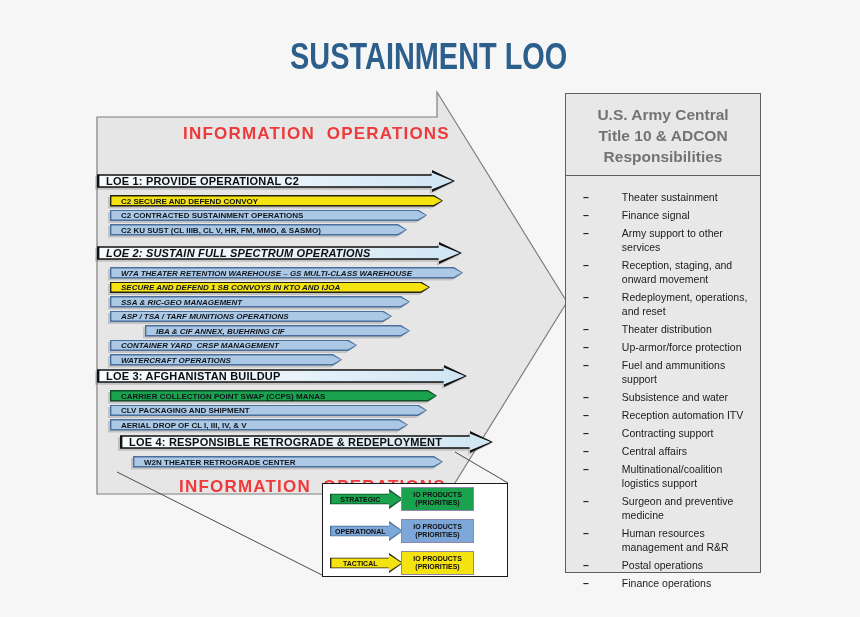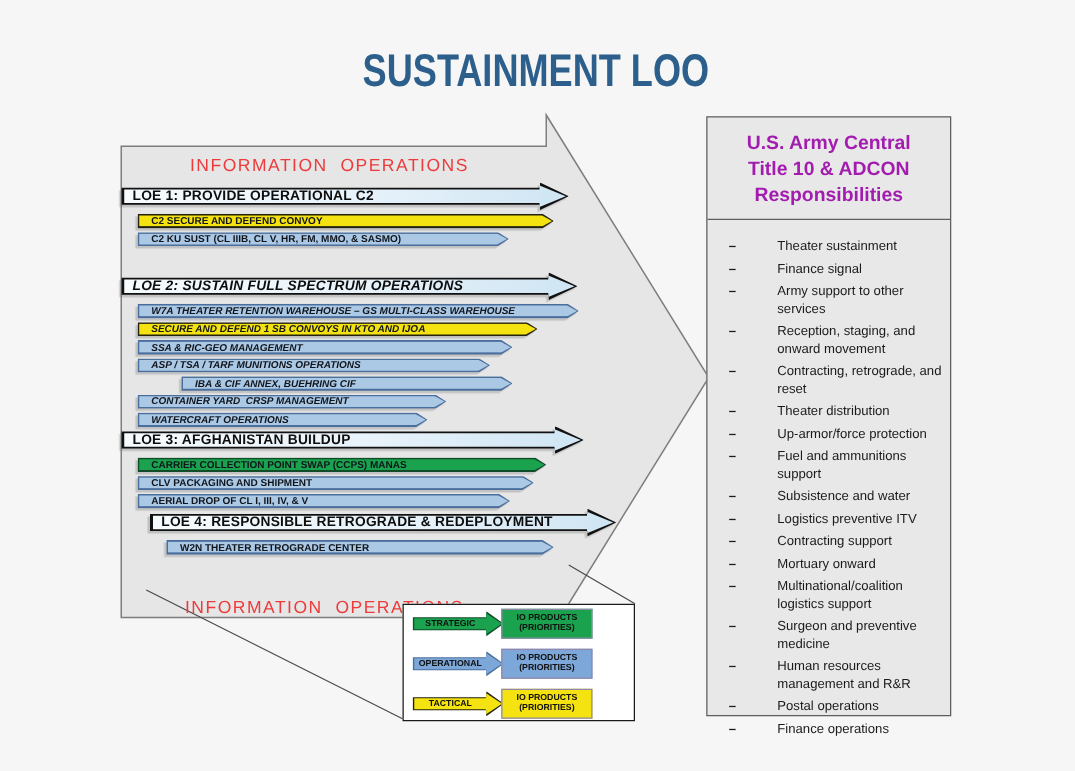--- a/index.html
+++ b/index.html
@@ -7,31 +7,31 @@
 
   
   .main-title{position:absolute;left:0;top:36px;width:860px;text-align:center;
     font-size:34px;font-weight:800;color:#2d5f8c;letter-spacing:0px;
     transform:scale(.85,1.08);transform-origin:49% top;white-space:pre;}
 
   
   #bg-svg{position:absolute;left:0;top:0;z-index:0;}
 
   
-  .info-red{position:absolute;font-size:14px;font-weight:400;color:#ee3a3a;
-    letter-spacing:1.2px;white-space:pre;z-index:2;}
+  .info-red{position:absolute;font-size:17px;font-weight:700;color:#ee3a3a;
+    letter-spacing:1.2px;white-space:pre;z-index:2;margin-left:31px;}
   #info-top{left:152px;top:124px;}
   #info-bottom{left:148px;top:477px;}
 
   
   #loe-stack{position:absolute;left:97px;top:146px;width:420px;height:330px;z-index:2;}
   .blk{position:absolute;left:0;}
   .blk1{top:0;} .blk2{top:72px;font-style:italic;} .blk3{top:195px;} .blk4{top:261px;padding-left:23px;}
 
-  .loe{position:relative;height:22px;filter:drop-shadow(-2px 2px 0 rgba(110,110,110,.30));}
+  .loe{position:relative;height:22px;filter:drop-shadow(-2px 2px 0 rgba(110,110,110,.30));margin-top:24px;}
   .loe .shape{position:absolute;inset:0;background:#111;
     clip-path:polygon(0 19%,calc(100% - 23px) 19%,calc(100% - 23px) 0%,100% 50%,calc(100% - 23px) 100%,calc(100% - 23px) 81%,0 81%);}
   .loe .shape::after{content:"";position:absolute;inset:2.4px;
     background:linear-gradient(90deg,#f6fbfe 0%,#e7f2fa 55%,#cfe5f3 100%);
     clip-path:polygon(0 19%,calc(100% - 21px) 19%,calc(100% - 21px) 0%,100% 50%,calc(100% - 21px) 100%,calc(100% - 21px) 81%,0 81%);}
   .loe-label{position:absolute;left:9px;top:50%;transform:translateY(-50%);
     font-size:11px;font-weight:800;color:#0d0d0d;white-space:pre;letter-spacing:.2px;}
 
   .bar{position:relative;height:11.5px;margin:3px 0 0 13px;
     filter:drop-shadow(-2px 2px 0 rgba(120,120,120,.32));}
@@ -43,21 +43,21 @@
     font-size:8px;font-weight:700;color:#10151c;white-space:pre;letter-spacing:0;}
 
   .c-yellow{--fc:#f5e211;--bc:#23230f;}
   .c-blue{--fc:#abc8e5;--bc:#4a6f9c;}
   .c-green{--fc:#1aa24e;--bc:#0f4c27;}
 
   
   #panel{position:absolute;left:565px;top:93px;width:196px;height:480px;background:#e8e8e8;
     border:1px solid #5f5f5f;z-index:1;box-sizing:border-box;}
   #panel-header{border-bottom:1px solid #5f5f5f;padding:10px 2px 8px 2px;text-align:center;}
-  .panel-title-line{font-size:15.5px;font-weight:800;color:#a21caf;line-height:21px;}
+  .panel-title-line{font-size:15.5px;font-weight:800;color:#737373;line-height:21px;}
   #panel-list{padding:14px 6px 0 17px;}
   .pitem{display:flex;gap:9px;margin-bottom:4px;font-size:10.5px;color:#1b1b1b;line-height:14px;}
   .pitem .dash{font-weight:800;flex:0 0 auto;}
   .pitem .ptext{width:150px;margin-left:24px;}
 
   
   #legend{position:absolute;left:322px;top:483px;width:186px;height:94px;background:#ffffff;
     border:1.5px solid #1a1a1a;z-index:3;box-sizing:border-box;}
   .lrow{position:absolute;left:0;width:100%;height:24px;}
   .lrow1{top:3px;} .lrow2{top:35px;} .lrow3{top:67px;}
@@ -94,20 +94,24 @@
 
     <div class="blk blk1">
       <div class="loe" style="width: 358px;">
         <div class="shape"></div>
         <span class="loe-label">LOE 1: PROVIDE OPERATIONAL C2</span>
       </div>
       <div class="bar c-yellow" style="width: 333px; text-align: center;">
         <div class="shape"></div>
         <span class="bar-label">C2 SECURE AND DEFEND CONVOY</span>
       </div>
+      <div class="bar c-blue" style="width: 317px;">
+        <div class="shape"></div>
+        <span class="bar-label">C2 CONTRACTED SUSTAINMENT OPERATIONS</span>
+      </div>
       <div class="bar c-blue" style="width: 297px;">
         <div class="shape"></div>
         <span class="bar-label">C2 KU SUST (CL IIIB, CL V, HR, FM, MMO, &amp; SASMO)</span>
       </div>
     </div>
 
     <div class="blk blk2">
       <div class="loe" style="width: 365px;">
         <div class="shape"></div>
         <span class="loe-label">LOE 2: SUSTAIN FULL SPECTRUM OPERATIONS</span>
@@ -192,49 +196,49 @@
       <div class="pitem">
           <span class="dash">–</span>
           <span class="ptext">Army support to other services</span>
         </div>
       <div class="pitem">
           <span class="dash">–</span>
           <span class="ptext">Reception, staging, and onward movement</span>
         </div>
       <div class="pitem">
           <span class="dash">–</span>
-          <span class="ptext">Contracting, retrograde, and reset</span>
+          <span class="ptext">Redeployment, operations, and reset</span>
         </div>
       <div class="pitem">
           <span class="dash">–</span>
           <span class="ptext">Theater distribution</span>
         </div>
       <div class="pitem">
           <span class="dash">–</span>
           <span class="ptext">Up-armor/force protection</span>
         </div>
       <div class="pitem">
           <span class="dash">–</span>
           <span class="ptext">Fuel and ammunitions support</span>
         </div>
       <div class="pitem">
           <span class="dash">–</span>
           <span class="ptext">Subsistence and water</span>
         </div>
       <div class="pitem">
           <span class="dash">–</span>
-          <span class="ptext">Logistics preventive ITV</span>
+          <span class="ptext">Reception automation ITV</span>
         </div>
       <div class="pitem">
           <span class="dash">–</span>
           <span class="ptext">Contracting support</span>
         </div>
       <div class="pitem">
           <span class="dash">–</span>
-          <span class="ptext">Mortuary onward</span>
+          <span class="ptext">Central affairs</span>
         </div>
       <div class="pitem">
           <span class="dash">–</span>
           <span class="ptext">Multinational/coalition logistics support</span>
         </div>
       <div class="pitem">
           <span class="dash">–</span>
           <span class="ptext">Surgeon and preventive medicine</span>
         </div>
       <div class="pitem">

